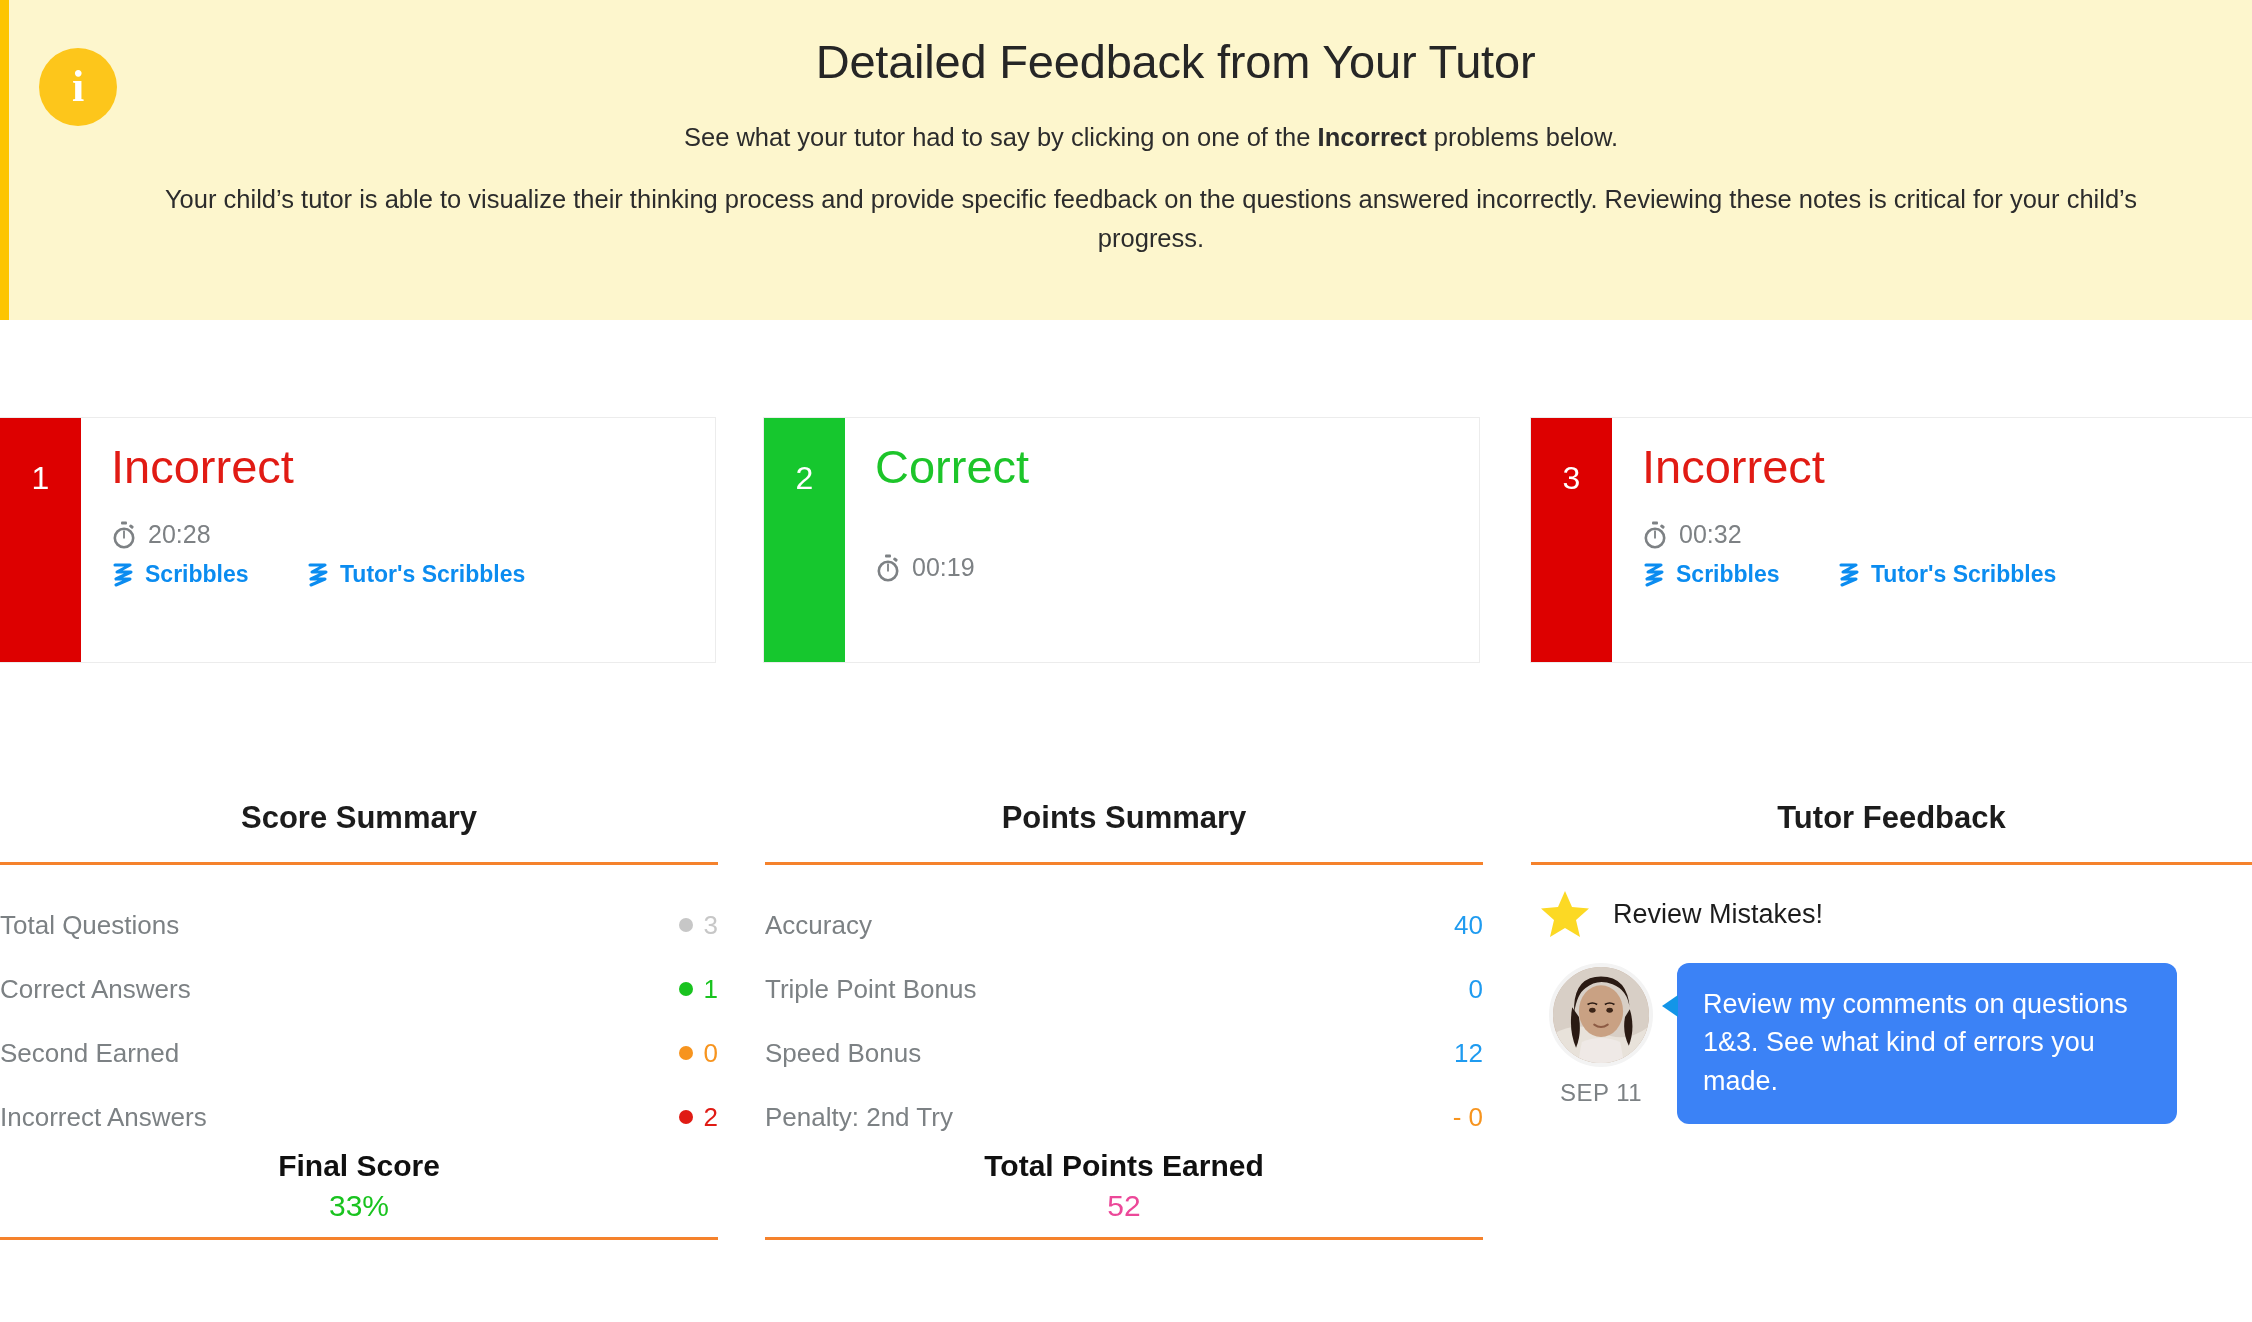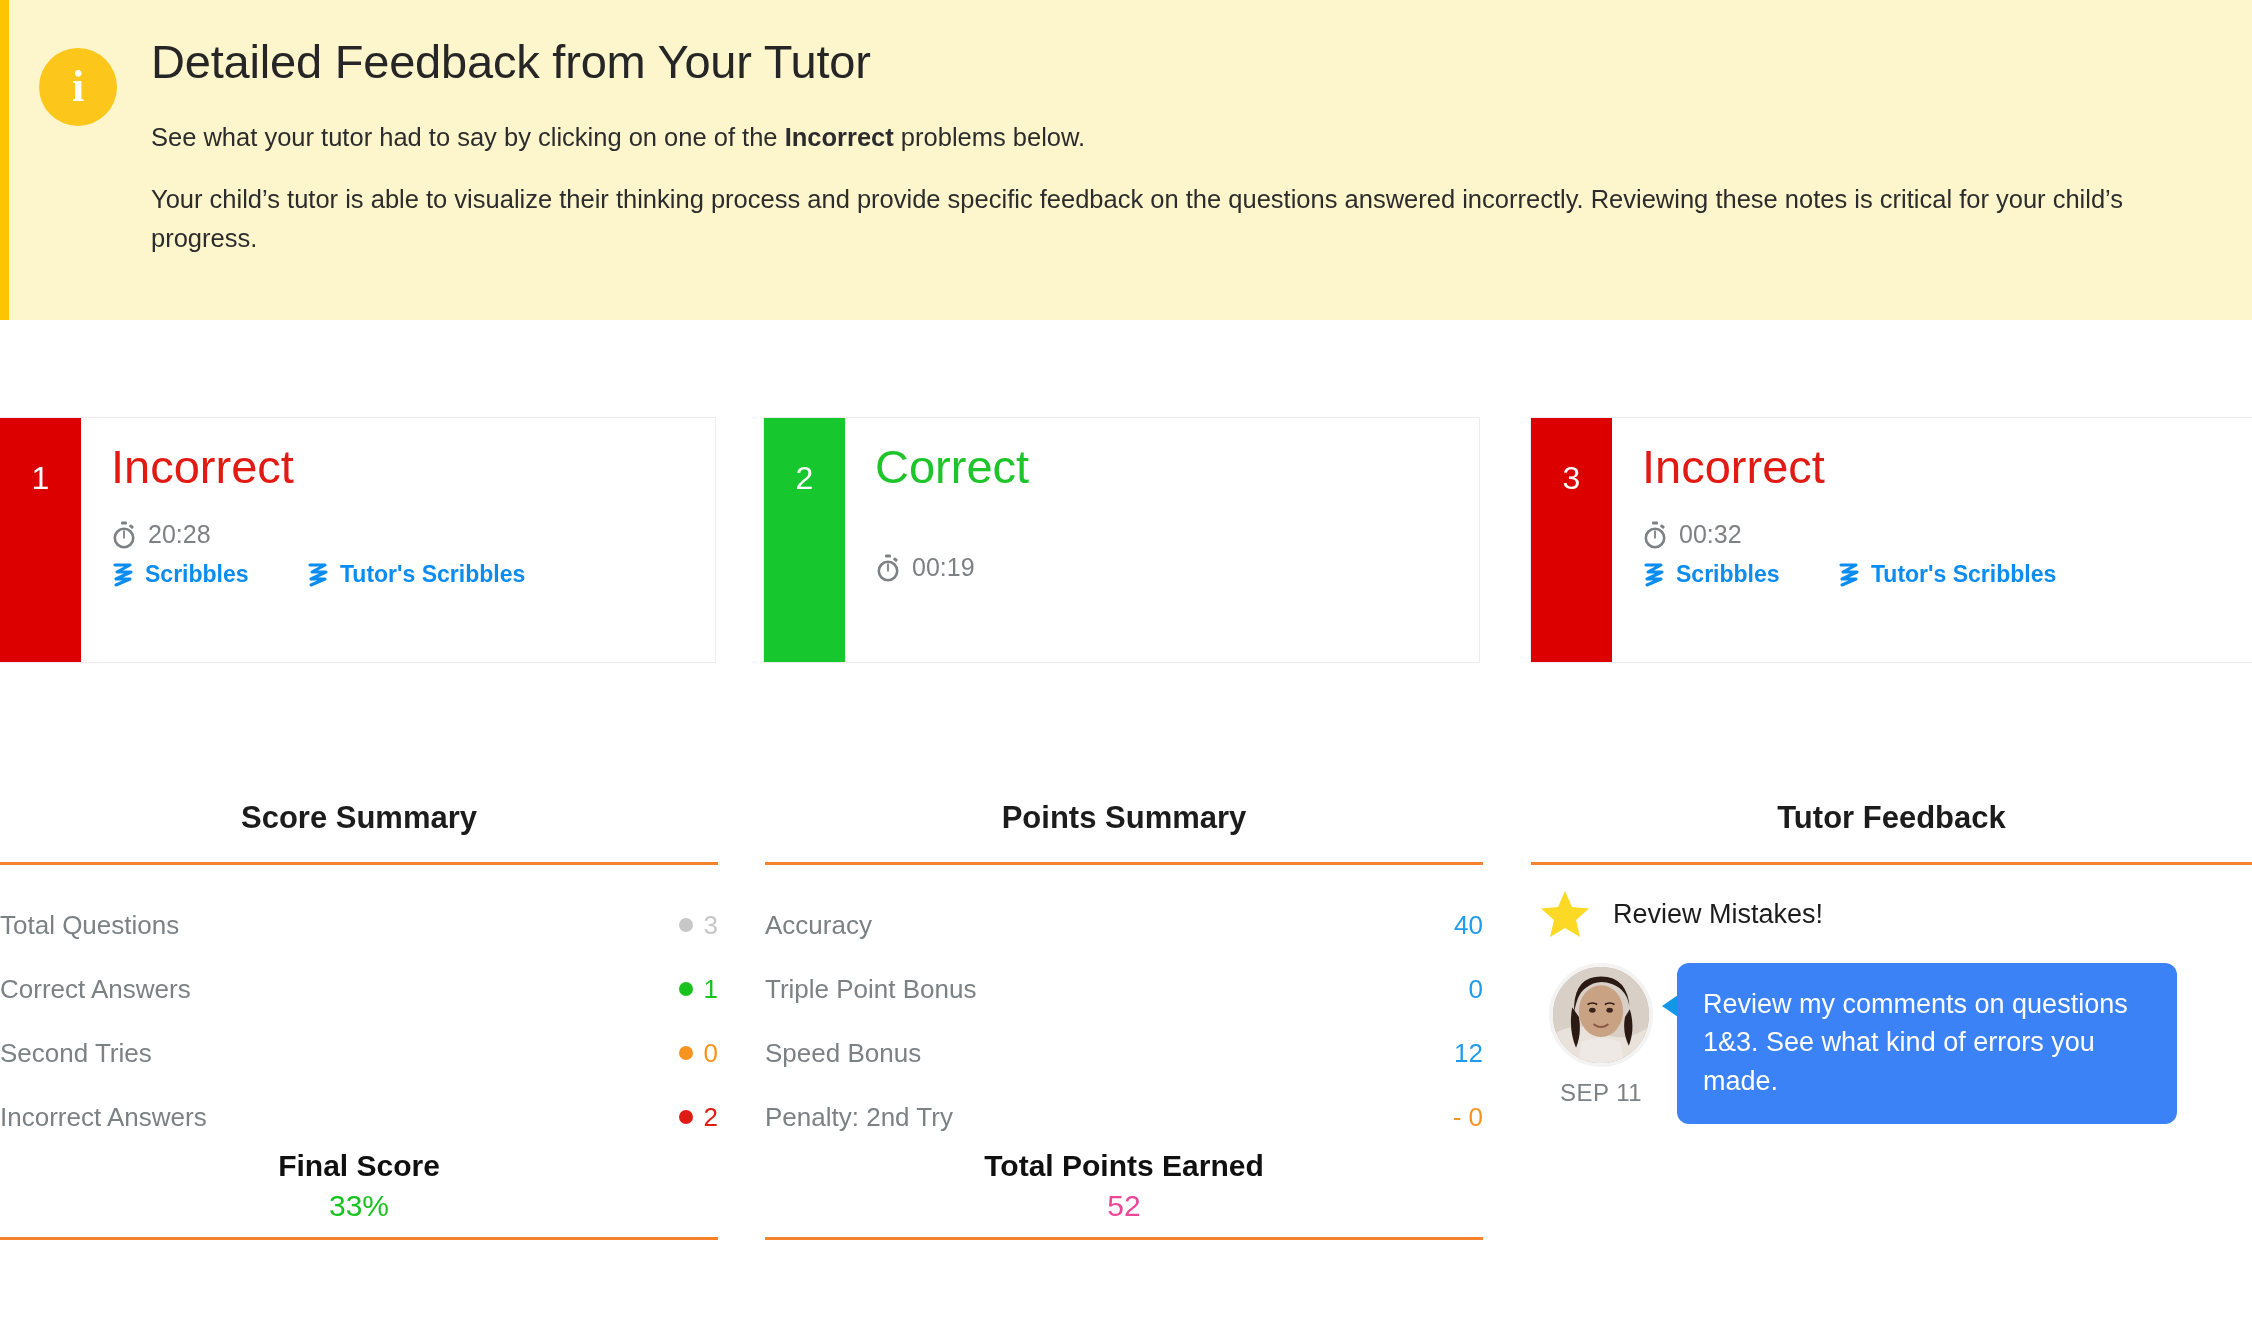--- a/index.html
+++ b/index.html
@@ -18,21 +18,21 @@
   }
   .banner-info-icon {
     position:absolute; left:30px; top:48px;
     width:78px; height:78px; border-radius:50%;
     background:#fdc61b;
     display:flex; align-items:center; justify-content:center;
     color:#ffffff; font-size:44px; font-weight:bold;
     font-family:"Liberation Serif", serif;
     line-height:1;
   }
-  .banner-body { position:absolute; left:142px; top:34px; right:52px; }
+  .banner-body { position:absolute; left:142px; top:34px; right:52px;text-align:center; }
   .banner-title {
     font-size:47px; font-weight:400; color:#262626;
     letter-spacing:-0.2px; line-height:1.2;
   }
   .banner-para {
     font-size:25.5px; color:#2c2c2c; line-height:1.55;
     margin-top:22px; max-width:2000px;
   }
   .banner-para.second { margin-top:28px; }
   .banner-para b { font-weight:bold; }
@@ -257,21 +257,21 @@
         </span>
       </div>
       <div class="row">
         <span class="row-label">Correct Answers</span>
         <span class="row-value">
           <span class="dot" style="background:#19c31f"></span>
           <span style="color:#19c31f">1</span>
         </span>
       </div>
       <div class="row">
-        <span class="row-label">Second Tries</span>
+        <span class="row-label">Second Earned</span>
         <span class="row-value">
           <span class="dot" style="background:#f7941e"></span>
           <span style="color:#f7941e">0</span>
         </span>
       </div>
       <div class="row">
         <span class="row-label">Incorrect Answers</span>
         <span class="row-value">
           <span class="dot" style="background:#e01b14"></span>
           <span style="color:#e01b14">2</span>

